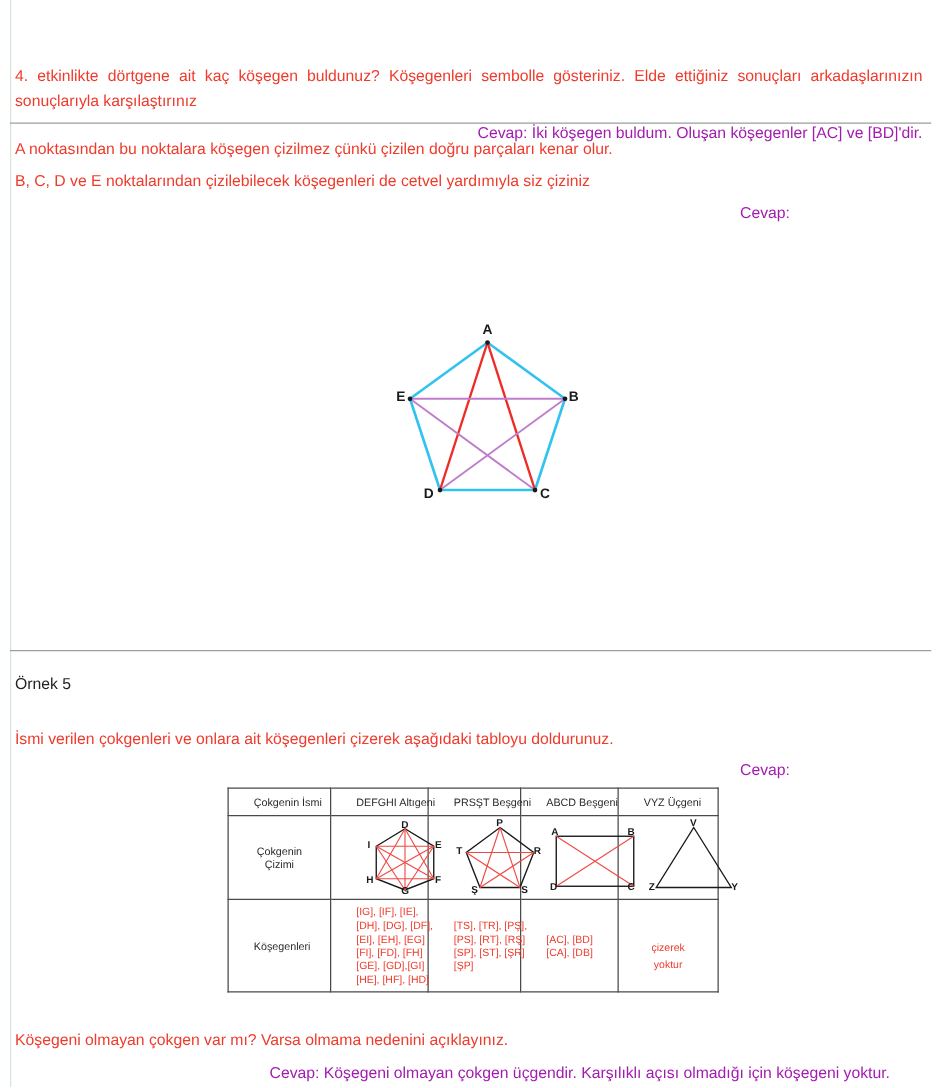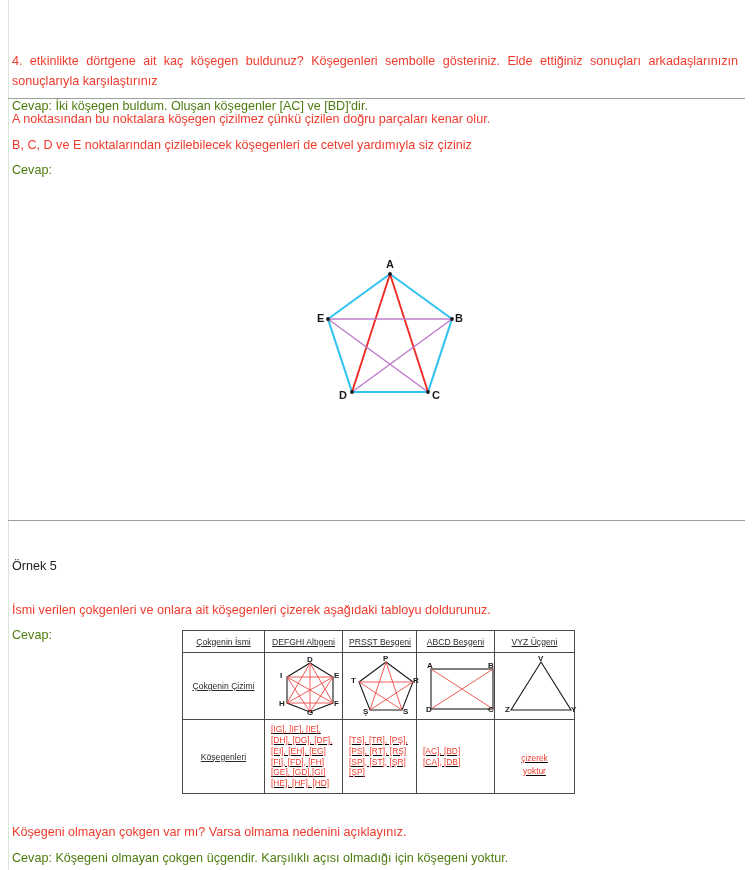--- a/index.html
+++ b/index.html
@@ -30,21 +30,21 @@
   }
 
   .block { position: absolute; left: 12px; }
 
   p.q, p.a, p.plain {
     margin: 0 0 6px 0;
     font-size: 12.6px;
     line-height: 1.55;
   }
   .q { color: #ef3b2c; }
-  .a { color: #4d7c0f; }
+  .a { color: #a21caf; text-align: right; }
   .plain { color: #222222; }
   .justify {
     text-align: justify;
     text-align-last: left;
   }
 
   
   .figure-wrap {
     position: absolute;
     left: 315px;
@@ -67,24 +67,23 @@
     top: 630px;
     width: 392px;
   }
   table.poly {
     border-collapse: collapse;
     width: 392px;
     table-layout: fixed;
   }
   table.poly td, table.poly th {
     border: 1px solid #4a4a4a;
-    padding: 2px 6px;
+    padding: 2px 20px;
     vertical-align: middle;
     font-weight: normal;
-    text-decoration: underline;
   }
   .hdr-cell {
     font-size: 8.6px;
     color: #2b2b2b;
     text-align: center;
     height: 22px;
     white-space: nowrap;
   }
   .rowlabel {
     font-size: 8.6px;
@@ -180,21 +179,21 @@
     </svg>
     <span class="fig-label" style="left:71px; top:0px;">A</span>
     <span class="fig-label" style="left:140px; top:54px;">B</span>
     <span class="fig-label" style="left:117px; top:131px;">C</span>
     <span class="fig-label" style="left:24px; top:131px;">D</span>
     <span class="fig-label" style="left:2px; top:54px;">E</span>
   </div>
 
   <div class="hr" style="top:520px;"></div>
 
-  <div class="block" style="top:538px; width:620px;margin-top:19px;">
+  <div class="block" style="top:538px; width:620px;">
     <p class="plain" style="margin-bottom:24px;">Örnek 5</p>
     <p class="q">İsmi verilen çokgenleri ve onlara ait köşegenleri çizerek aşağıdaki tabloyu doldurunuz.</p>
     <p class="a">Cevap:</p>
   </div>
 
   <div class="tbl-wrap">
     <table class="poly">
       <colgroup>
         <col style="width:82px">
         <col style="width:78px">

